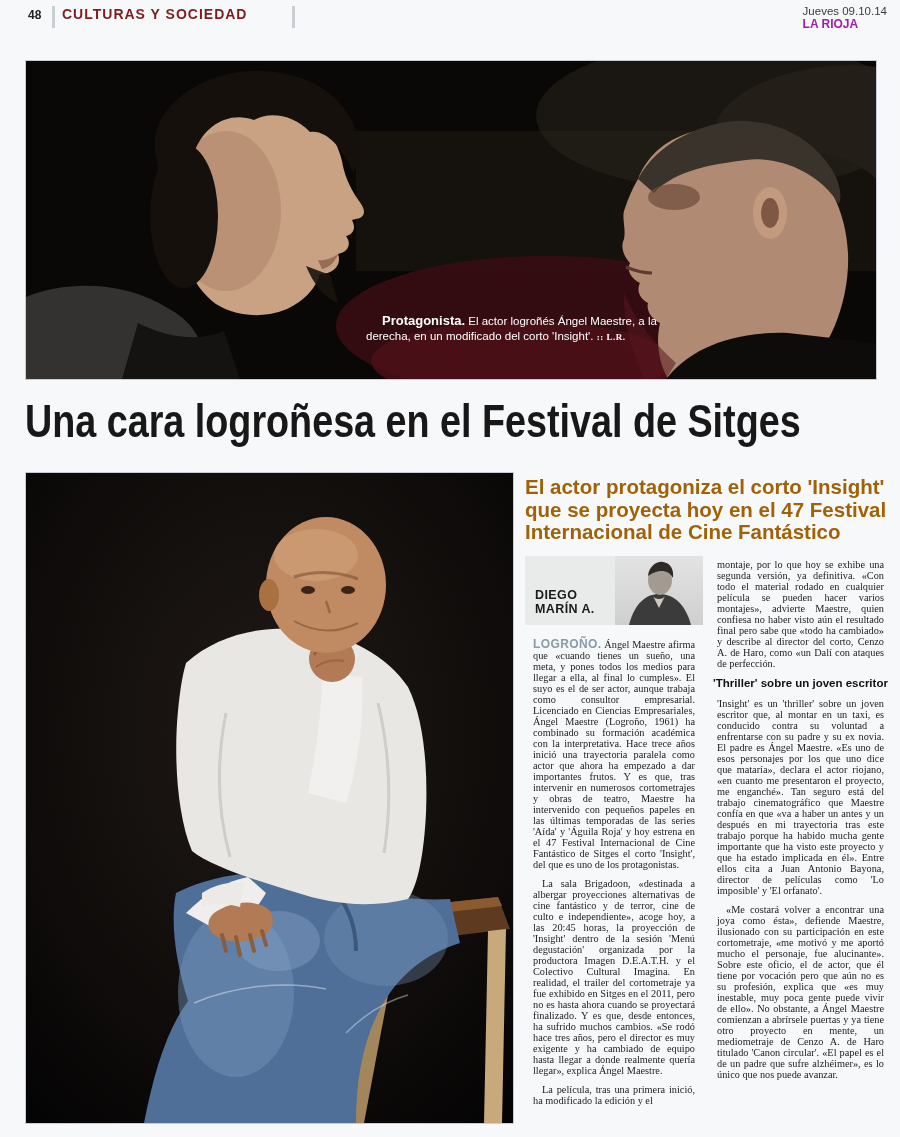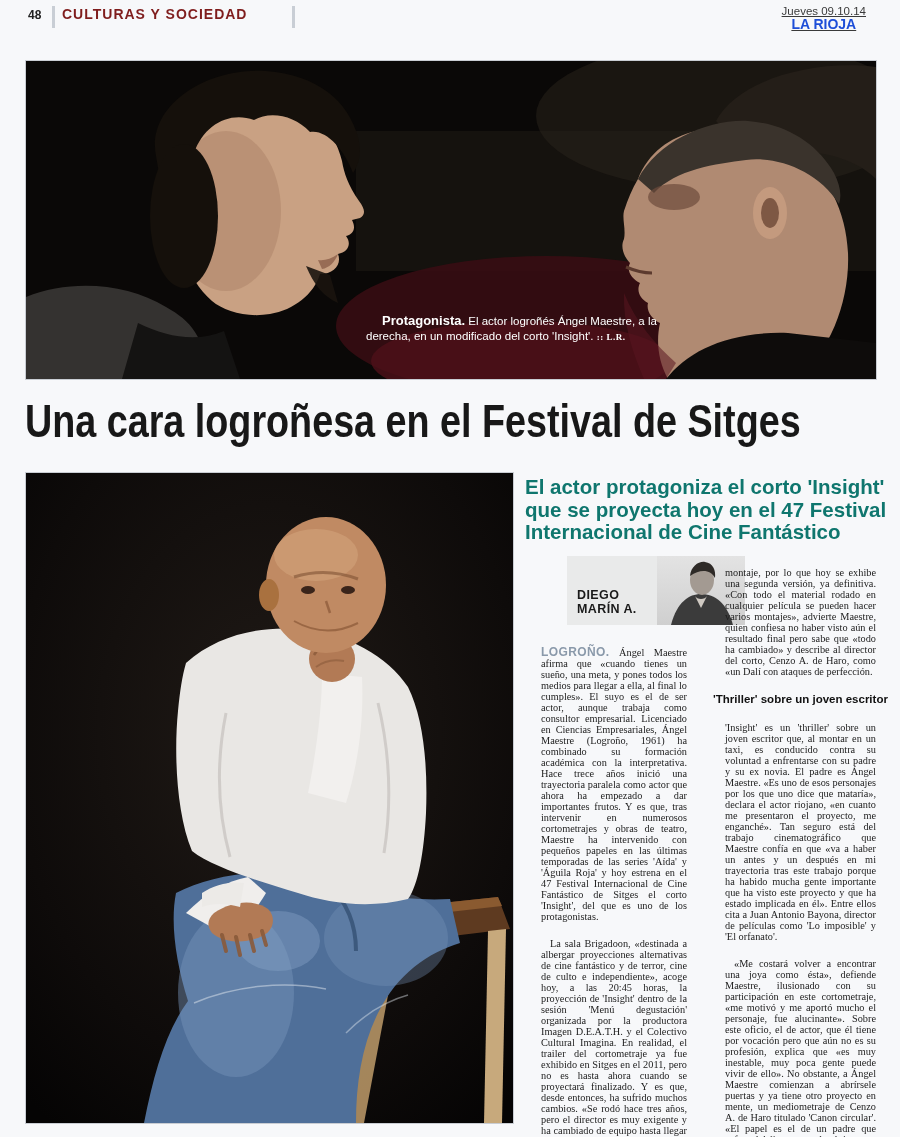--- a/index.html
+++ b/index.html
@@ -8,53 +8,53 @@
     background:#f7f8fa;
     font-family:"Liberation Serif","DejaVu Serif",serif;
     color:#1c1c1c;overflow:hidden;
   }
   .abs{position:absolute;}
 
   
   .page-num{left:28px;top:8px;font-family:"Liberation Sans",sans-serif;font-weight:bold;font-size:12px;color:#222;}
   .hrule{width:3px;background:#c9ced5;}
   .section-title{left:62px;top:6px;font-family:"Liberation Sans",sans-serif;font-weight:bold;font-size:14px;letter-spacing:1px;color:#7f1d1d;}
-  .edition{right:34px;top:5px;text-align:center;font-family:"Liberation Sans",sans-serif;font-size:11.5px;color:#3a3a3a;line-height:13px;text-decoration:underline;}
-  .edition .masthead{font-weight:bold;font-size:14px;color:#1d4ed8;}
+  .edition{right:13px;top:5px;text-align:left;font-family:"Liberation Sans",sans-serif;font-size:11.5px;color:#3a3a3a;line-height:13px;}
+  .edition .masthead{font-weight:bold;font-size:12px;color:#a21caf;}
 
   
   .hero{left:25px;top:60px;width:850px;height:318px;background:#0a0807;border:1px solid #c9cdd3;box-shadow:0 0 0 2px #fdfdfe inset;}
   .hero svg{display:block;width:100%;height:100%;}
   .hero-caption{left:340px;top:252px;width:305px;color:#fff;font-family:"Liberation Sans",sans-serif;font-size:11.5px;line-height:15px;}
   .hero-caption .lead{font-weight:bold;font-size:13px;margin-left:16px;}
   .hero-caption .credit{font-weight:bold;font-size:9px;letter-spacing:.5px;font-family:Liberation Serif, serif;}
 
   
   .headline{left:25px;top:396px;width:875px;font-family:"Liberation Sans",sans-serif;font-weight:800;
     font-size:46px;line-height:50px;color:#181818;transform:scaleX(.82);transform-origin:left top;white-space:nowrap;}
 
   
   .portrait{left:25px;top:472px;width:487px;height:650px;background:#0c0a09;border:1px solid #c9cdd3;}
   .portrait svg{display:block;width:100%;height:100%;}
 
   
   .standfirst{left:525px;top:476px;width:370px;font-family:"Liberation Sans",sans-serif;font-weight:bold;
-    font-size:20.5px;line-height:22.5px;color:#0f766e;}
-
-  
-  .byline-box{left:525px;top:556px;width:178px;height:69px;background:#e9eaea;margin-left:42px;}
+    font-size:20.5px;line-height:22.5px;color:#a16207;}
+
+  
+  .byline-box{left:525px;top:556px;width:178px;height:69px;background:#e9eaea;}
   .byline-name{position:absolute;left:10px;bottom:9px;font-family:"Liberation Sans",sans-serif;font-weight:bold;
     font-size:12.5px;line-height:14px;color:#1a1a1a;letter-spacing:.4px;}
   .byline-photo{position:absolute;right:0;top:0;width:88px;height:69px;}
 
   
   .col{font-size:10.3px;line-height:11px;text-align:justify;}
   .col1{left:525px;top:631px;width:178px;}
   .col2{left:709px;top:551px;width:183px;}
-  .col p{margin:16px;}
+  .col p{margin:8px;}
   .col p.indent{text-indent:9px;}
   .dateline{font-family:"Liberation Sans",sans-serif;font-weight:bold;font-size:12px;color:#8a99aa;letter-spacing:.4px;}
   .crosshead{font-family:"Liberation Sans",sans-serif;font-weight:bold;font-size:11.5px;line-height:13px;color:#111;
     margin:7px 0 3px 0;text-align:center;}
 </style>
 </head>
 <body>
 
 <header>
   <div class="abs page-num">48</div>

